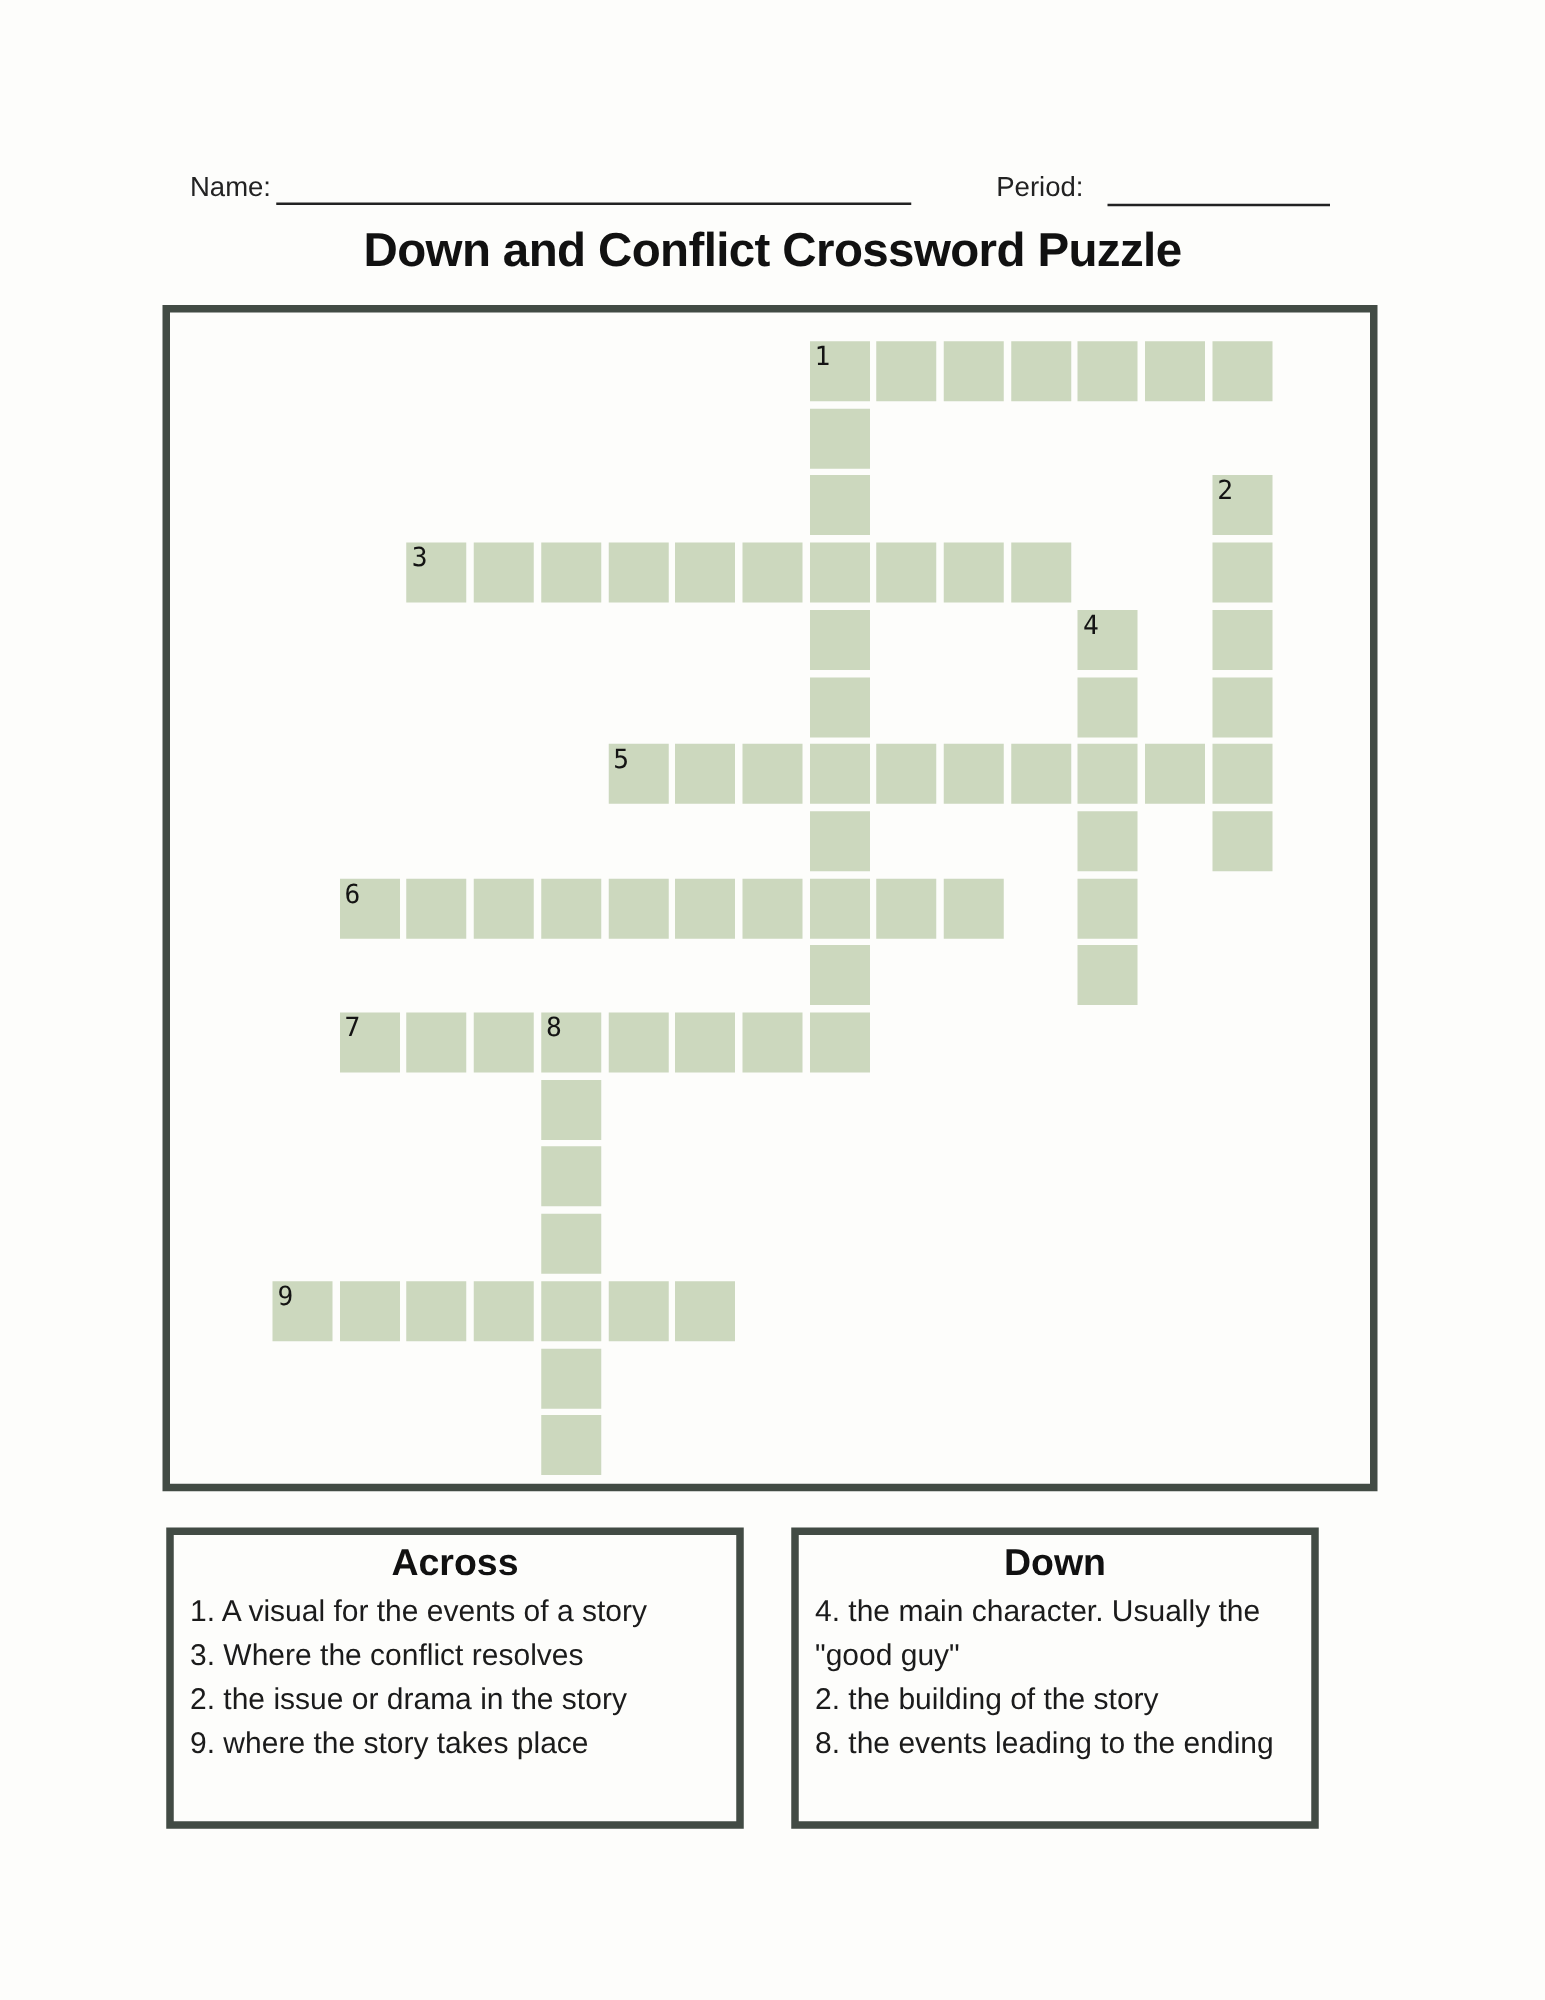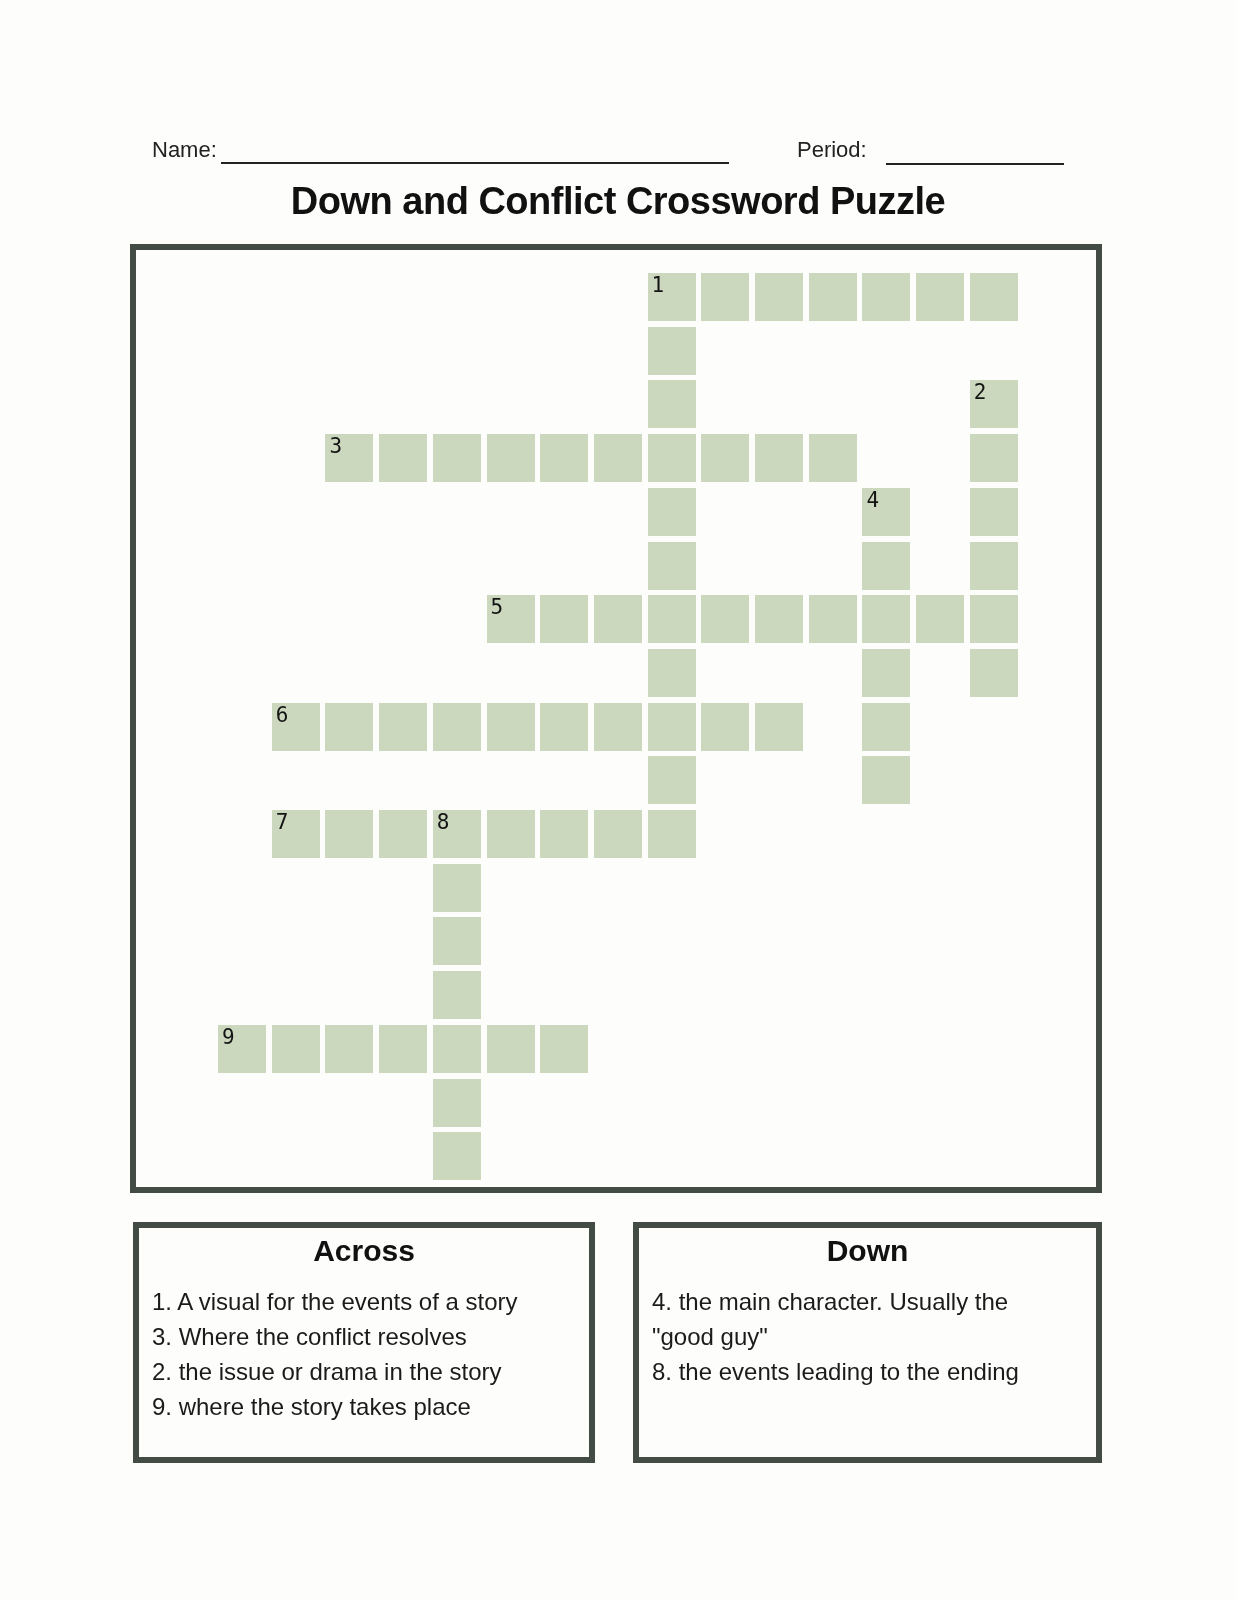--- a/index.html
+++ b/index.html
@@ -51,23 +51,23 @@
     padding:1px 0 0 4px;
   }
   
   .clue-box{
     position:absolute;top:1222px;height:241px;
     border:6px solid #424b44;
     box-sizing:border-box;
     background:#fdfdfb;
   }
   #across-box{left:133px;width:462px;}
-  #down-box{left:633px;width:469px;}
+  #down-box{left:633px;width:422px;}
   .clue-title{
-    margin:4px 0 14px 0;
+    margin:4px 0 2px 0;
     text-align:center;
     font-size:30px;font-weight:700;line-height:38px;color:#111;
   }
   .clue-list{padding:0 0 0 13px;}
   .clue-line{
     font-size:24px;line-height:35px;
     white-space:nowrap;
     color:#1b1b1b;
   }
 </style>
@@ -177,17 +177,18 @@
         <div class="clue-line">2. the issue or drama in the story</div>
         <div class="clue-line">9. where the story takes place</div>
       </div>
   </div>
 
   <div class="clue-box" id="down-box">
     <div class="clue-title">Down</div>
     <div class="clue-list">
         <div class="clue-line">4. the main character. Usually the</div>
         <div class="clue-line">"good guy"</div>
+        <div class="clue-line">2. the building of the story</div>
         <div class="clue-line">8. the events leading to the ending</div>
       </div>
   </div>
 
 </div>
 
 </body></html>

